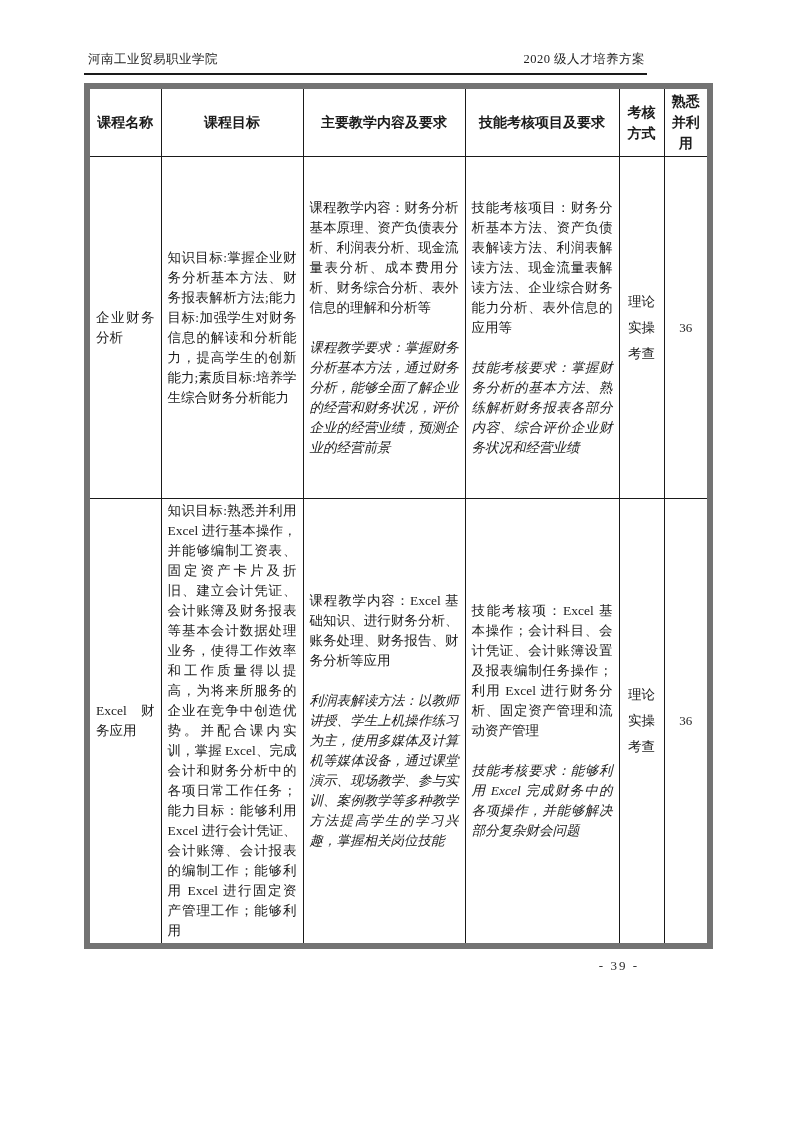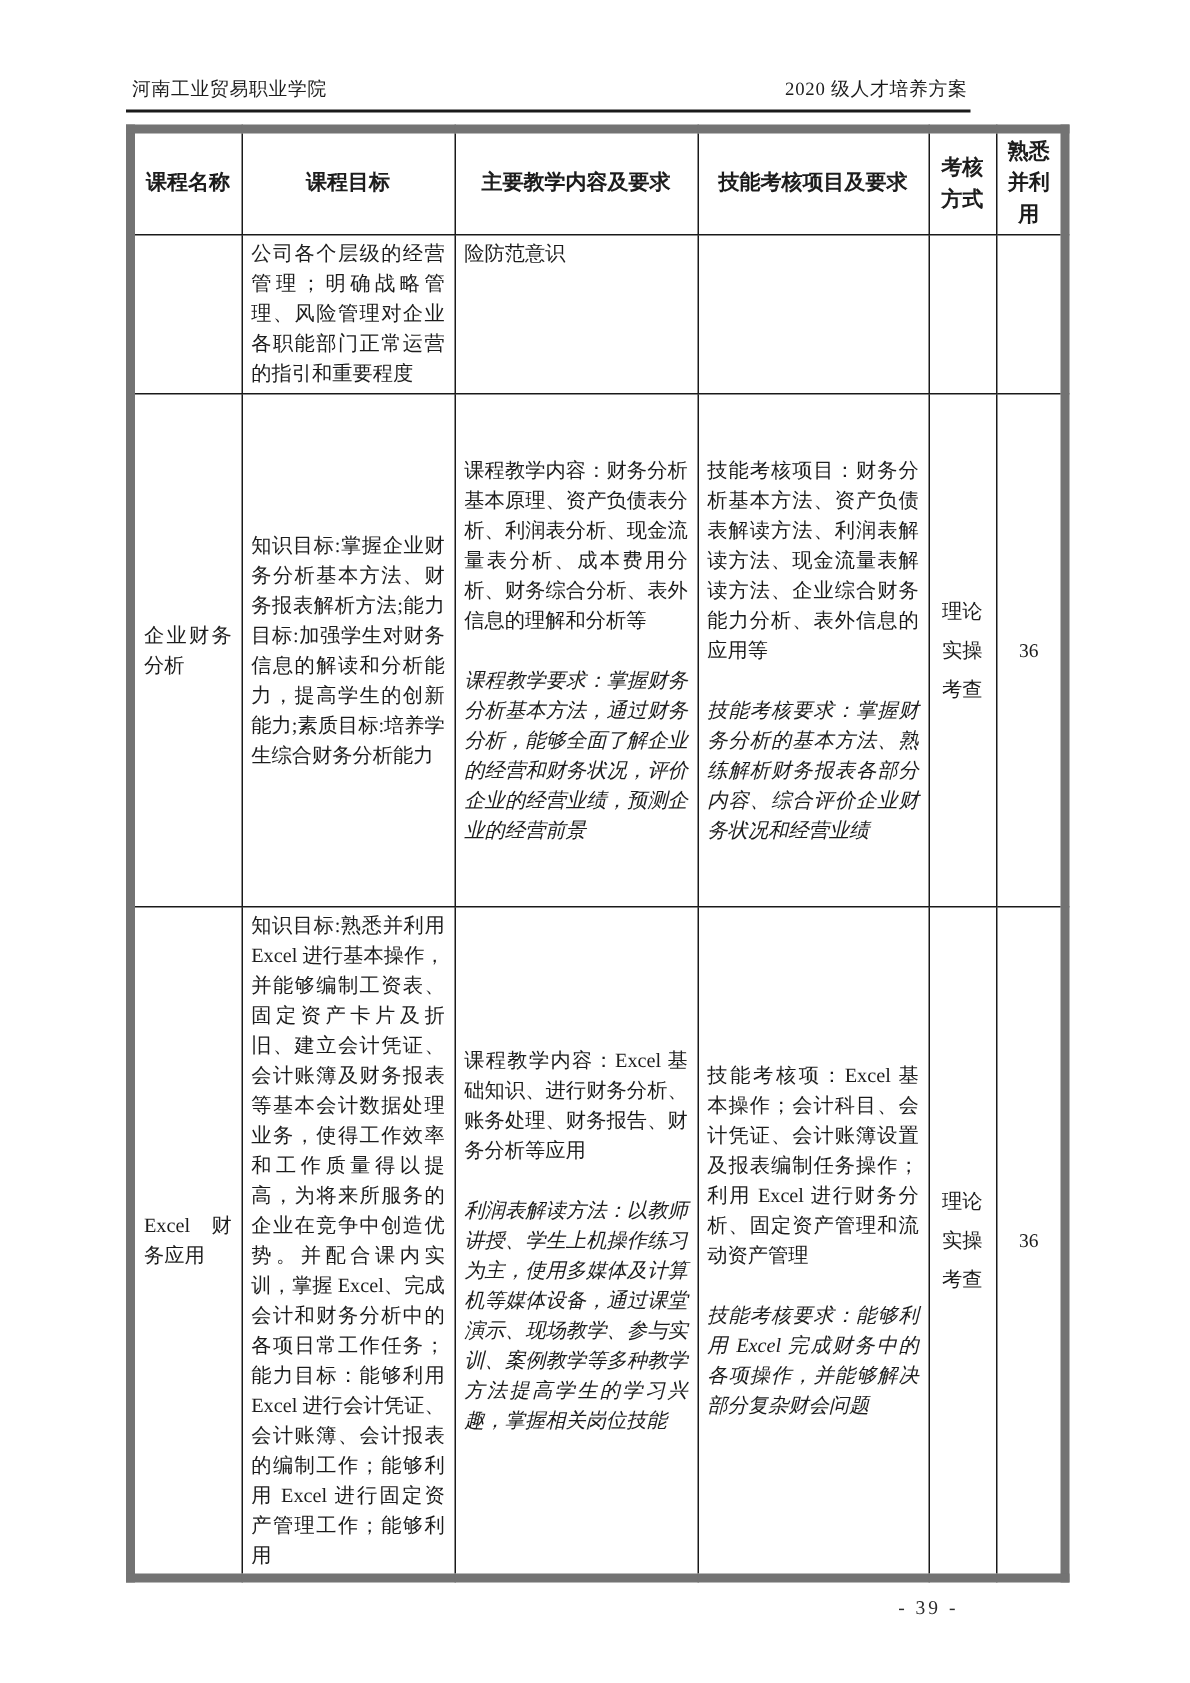--- a/index.html
+++ b/index.html
@@ -97,32 +97,20 @@
     <tbody>
         <tr class="hdr">
       <th>课程名称</th>
       <th>课程目标</th>
       <th>主要教学内容及要求</th>
       <th>技能考核项目及要求</th>
       <th>考核方式</th>
       <th>熟悉并利用</th>
     </tr>
 
-    <tr class="row-0">
-      <td></td>
-      <td class="v-top">
-        <p class="para">公司各个层级的经营管理；明确战略管理、风险管理对企业各职能部门正常运营的指引和重要程度</p>
-      </td>
-      <td class="v-top">
-        <p class="para">险防范意识</p>
-      </td>
-      <td></td>
-      <td class="method-cell"></td>
-      <td class="hours-cell"></td>
-    </tr>
 
     <tr class="row-1">
       <td>企业财务分析</td>
       <td>
         <p class="para">知识目标:掌握企业财务分析基本方法、财务报表解析方法;能力目标:加强学生对财务信息的解读和分析能力，提高学生的创新能力;素质目标:培养学生综合财务分析能力</p>
       </td>
       <td>
         <p class="para">课程教学内容：财务分析基本原理、资产负债表分析、利润表分析、现金流量表分析、成本费用分析、财务综合分析、表外信息的理解和分析等</p>
         <p class="para">课程教学要求：掌握财务分析基本方法，通过财务分析，能够全面了解企业的经营和财务状况，评价企业的经营业绩，预测企业的经营前景</p>
       </td>

